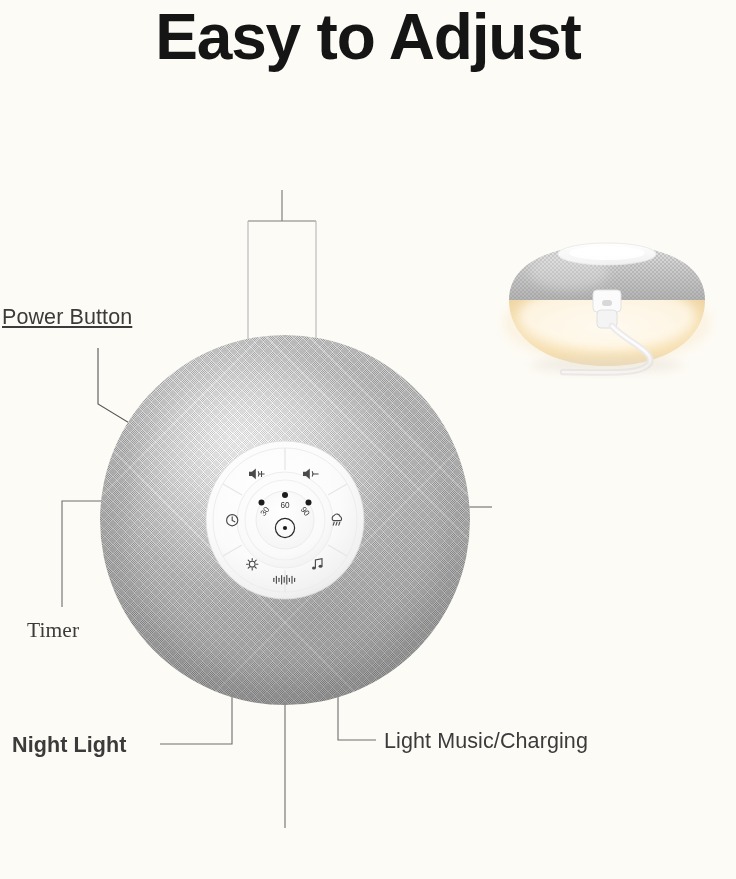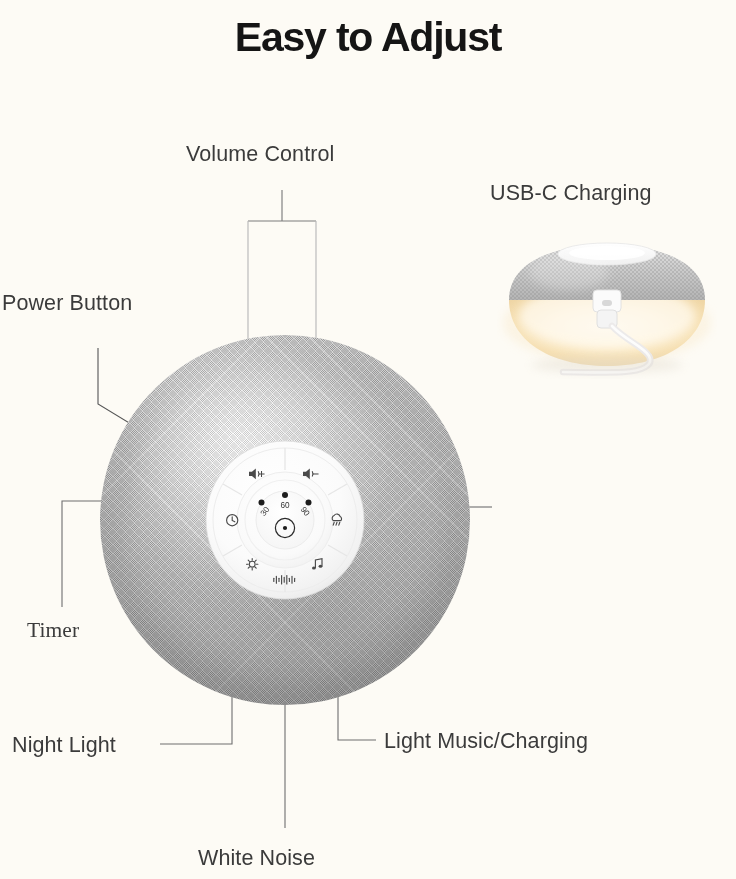--- a/index.html
+++ b/index.html
@@ -16,21 +16,21 @@
     font-family: "Liberation Sans", sans-serif;
   }
 
   
   #title {
     position: absolute;
     left: 0; top: 0;
     width: 736px;
     text-align: center;
     font-family: "Liberation Sans", sans-serif;
-    font-size: 41px;
+    font-size: 64px;
     font-weight: 700;
     letter-spacing: -1.2px;
     color: #151515;
     line-height: 62px;
     padding-top: 6px;
     white-space: nowrap;
   }
 
   
   .label {
@@ -537,28 +537,25 @@
       <rect x="100" y="82" width="20" height="18" rx="4" fill="#f4f4f4" stroke="#dcdcdc" stroke-width="0.9"></rect>
       <rect x="105" y="72" width="10" height="6" rx="3" fill="#d8d8d8"></rect>
     </g>
 
     <path d="M115,98 C128,112 146,118 152,128 C157,137 146,143 126,144 C104,145 80,144 66,144" fill="none" stroke="#eceaea" stroke-width="6.5" stroke-linecap="round"></path>
     <path d="M115,98 C128,112 146,118 152,128 C157,137 146,143 126,144 C104,145 80,144 66,144" fill="none" stroke="#ffffff" stroke-width="2.6" stroke-linecap="round" opacity="0.85"></path>
 
     <ellipse cx="110" cy="137" rx="76" ry="8" fill="#e3ddd0" opacity="0.45" filter="url(#softGlow)"></ellipse>
   </svg>
 
-  <div class="label" style="left:186px; top:141px;">Volume Control</div>
-
-  <div class="label" style="left:490px; top:180px;">USB-C Charging</div>
-
-  <div class="label" style="left:2px; top:290px;">Power Button</div>
+
+
+  <div class="label" style="left:2px; top:304px;text-decoration:underline;">Power Button</div>
 
 
   <div class="label" style="left:27px; top:617px;font-family:Liberation Serif, serif;">Timer</div>
 
-  <div class="label" style="left:12px; top:745px; transform:translateY(-13px);">Night Light</div>
+  <div class="label" style="left:12px; top:745px; transform:translateY(-13px);font-weight:bold;">Night Light</div>
 
   <div class="label" style="left:384px; top:741px; transform:translateY(-13px);">Light Music/Charging</div>
 
-  <div class="label" style="left:198px; top:845px;">White Noise</div>
 
 </div>
 
 </body></html>

